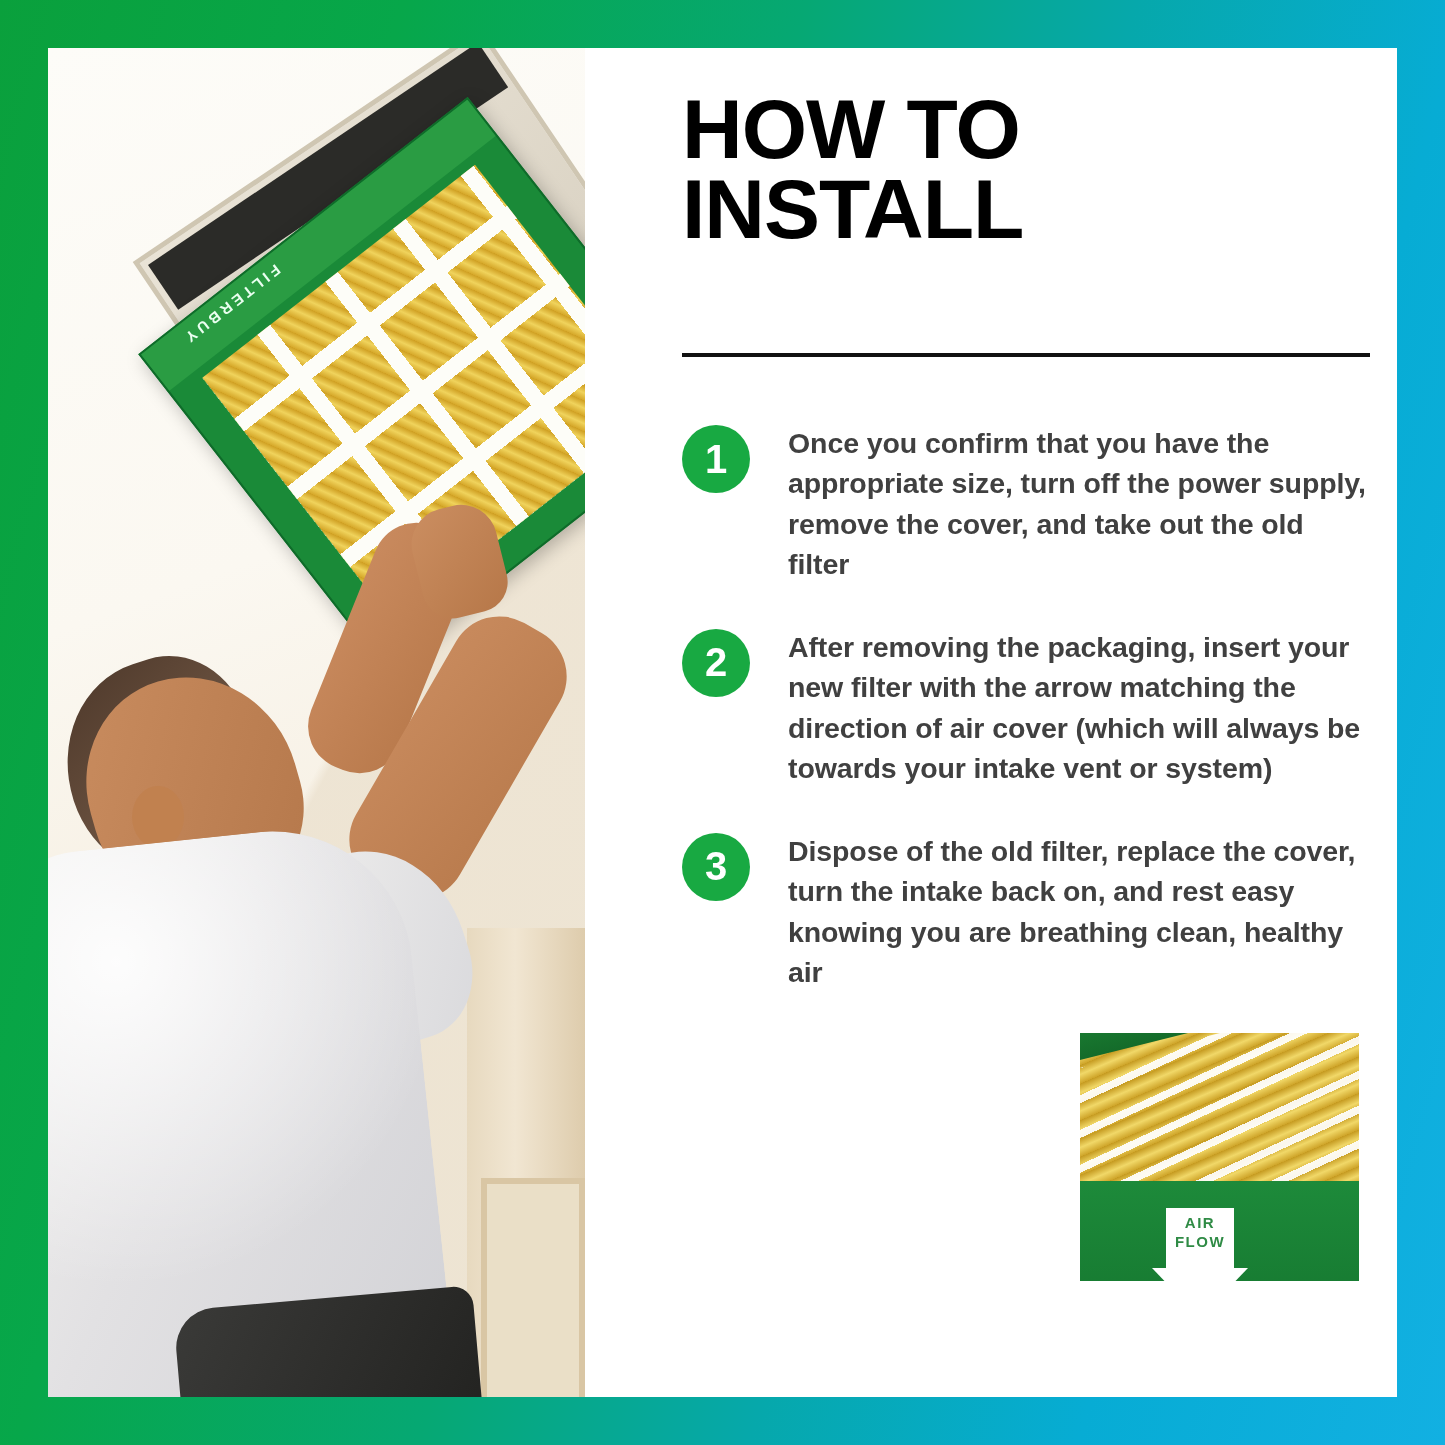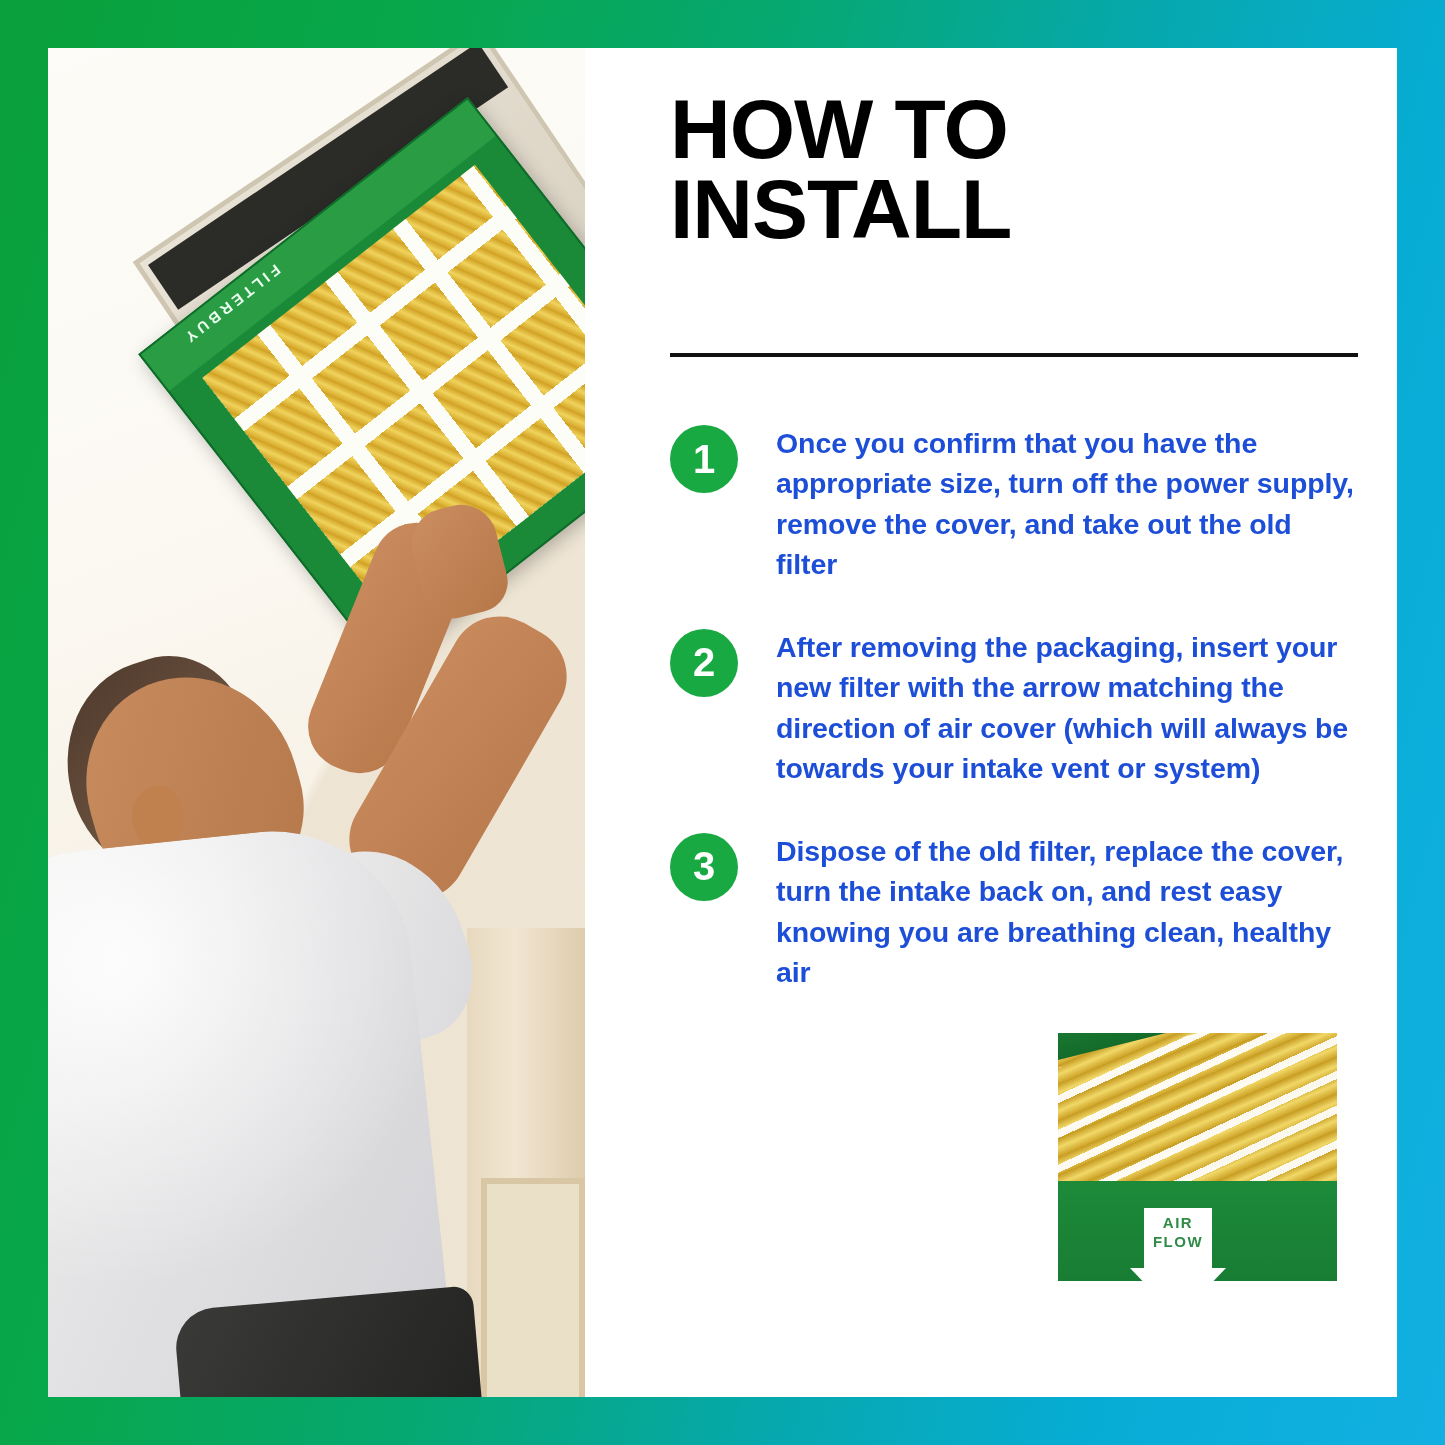--- a/index.html
+++ b/index.html
@@ -140,21 +140,21 @@
   }
   #photo .pants{
     position:absolute; left:130px; top:1250px; width:300px; height:130px;
     background:linear-gradient(120deg,#3a3a38,#232321);
     border-radius:40px 20px 0 0; transform:rotate(-5deg);
   }
 
   
   #content {
     position:absolute;
-    left:547px; top:0;
+    left:559px; top:0;
     width:812px; height:1151px;padding-left:30px;
   }
   #title {
     position:absolute;
     left:75px; top:42px;
     width:700px;
     font-size:84px;
     line-height:.95;
     font-weight:bold;
     letter-spacing:-1px;
@@ -191,29 +191,29 @@
     display:flex;
     align-items:center;
     justify-content:center;
     margin-top:2px;
   }
   .step-text {
     margin-left:38px;
     font-size:28.5px;
     line-height:1.42;
     font-weight:bold;
-    color:#1d4ed8;
+    color:#404040;
     letter-spacing:-.1px;
     max-width:580px;
   }
 
   
   #product {
     position:absolute;
-    left:1010px; top:985px;
+    left:1032px; top:985px;
     width:279px; height:248px;
     overflow:hidden;
   }
   #product .prodInner{ position:absolute; inset:0; }
   #product .topFace{
     position:absolute; left:-30px; top:0; width:340px; height:170px;
     overflow:hidden;
   }
   #product .pleats{
     position:absolute; left:-40px; top:-30px; width:420px; height:240px;

